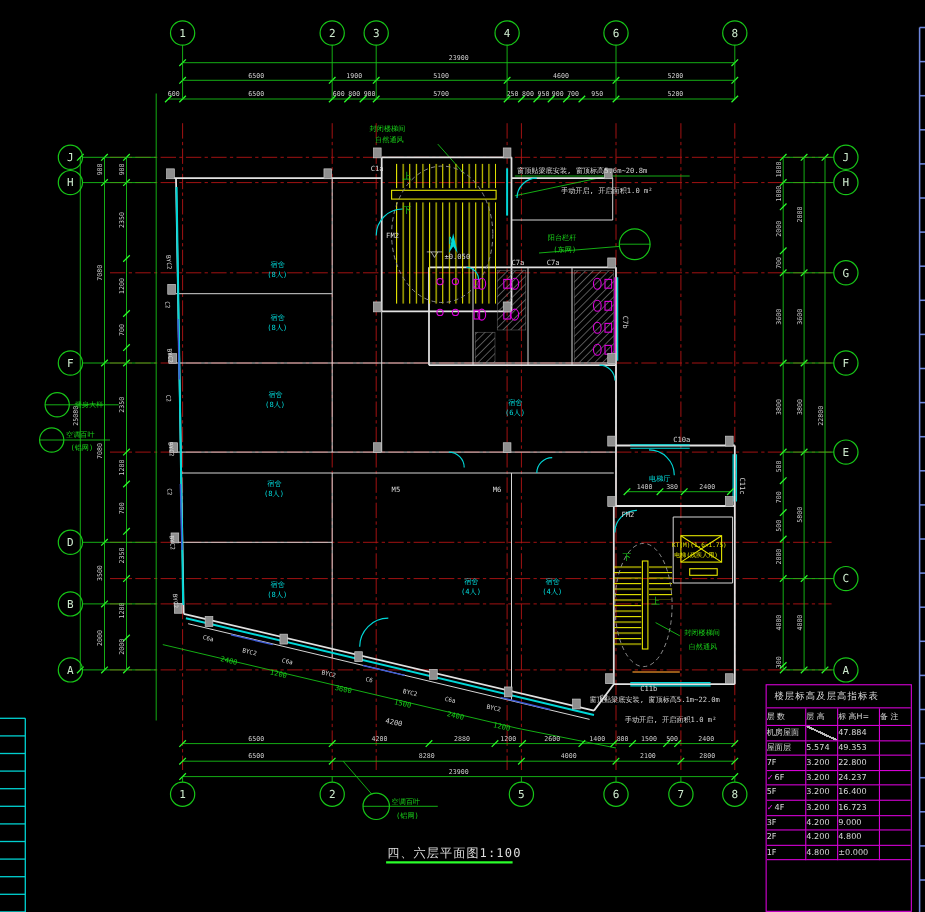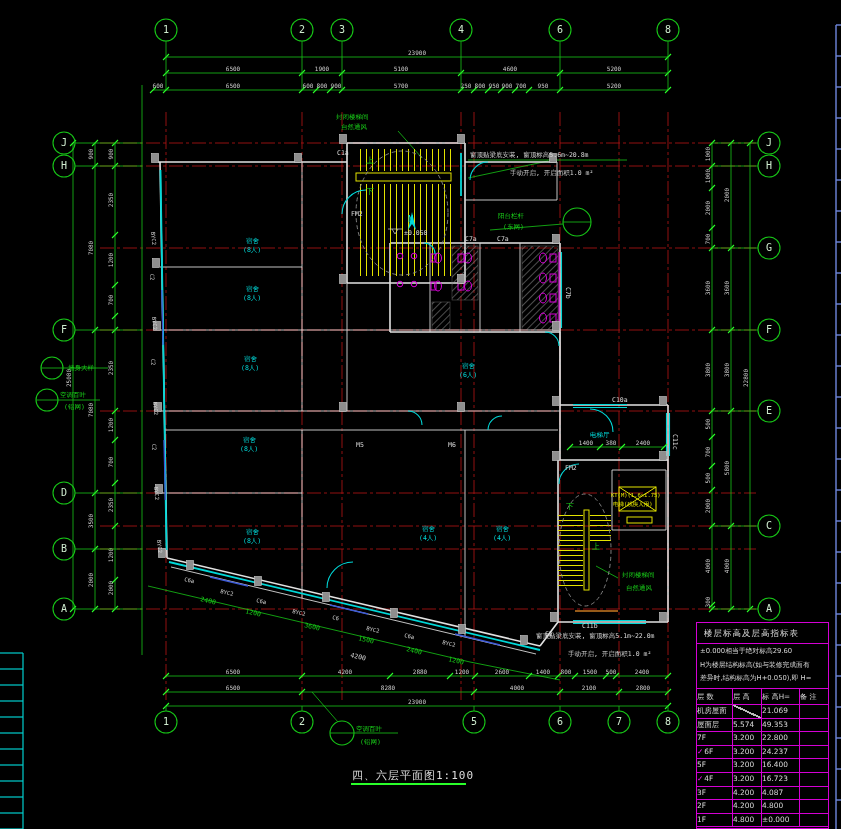--- a/index.html
+++ b/index.html
@@ -649,36 +649,31 @@
         <line x1="0" y1="781" x2="23" y2="781" class="lad"></line>
         <line x1="0" y1="797" x2="23" y2="797" class="lad"></line>
         <line x1="0" y1="813" x2="23" y2="813" class="lad"></line>
         <line x1="0" y1="829" x2="23" y2="829" class="lad"></line>
       </g>
 </svg>
 
 
 <div class="ltable">
   <div class="lt-title">楼层标高及层高指标表</div>
-  <div class="lt-notes">
-    <div>±0.000相当于绝对标高29.60</div>
-    <div>H为楼层结构标高(如与装修完成面有</div>
-    <div>差异时,结构标高为H+0.050),即 H=</div>
-  </div>
   <div class="lt-head">
     <div class="hcell">层 数</div>
     <div class="hcell">层 高</div>
     <div class="hcell">标 高H=</div>
     <div class="hcell">备 注</div>
   </div>
   <div>
         <div class="trow">
           <div class="tcell cf">机房屋面</div>
           <div class="tcell ch diag"></div>
-          <div class="tcell ce">21.069</div>
+          <div class="tcell ce">47.884</div>
           <div class="tcell cr"></div>
         </div>
         <div class="trow">
           <div class="tcell cf">屋面层</div>
           <div class="tcell ch">5.574</div>
           <div class="tcell ce">49.353</div>
           <div class="tcell cr"></div>
         </div>
         <div class="trow">
           <div class="tcell cf">7F</div>
@@ -700,21 +695,21 @@
         </div>
         <div class="trow">
           <div class="tcell cf"><span class="chk">✓</span>4F</div>
           <div class="tcell ch">3.200</div>
           <div class="tcell ce">16.723</div>
           <div class="tcell cr"></div>
         </div>
         <div class="trow">
           <div class="tcell cf">3F</div>
           <div class="tcell ch">4.200</div>
-          <div class="tcell ce">4.087</div>
+          <div class="tcell ce">9.000</div>
           <div class="tcell cr"></div>
         </div>
         <div class="trow">
           <div class="tcell cf">2F</div>
           <div class="tcell ch">4.200</div>
           <div class="tcell ce">4.800</div>
           <div class="tcell cr"></div>
         </div>
         <div class="trow">
           <div class="tcell cf">1F</div>

